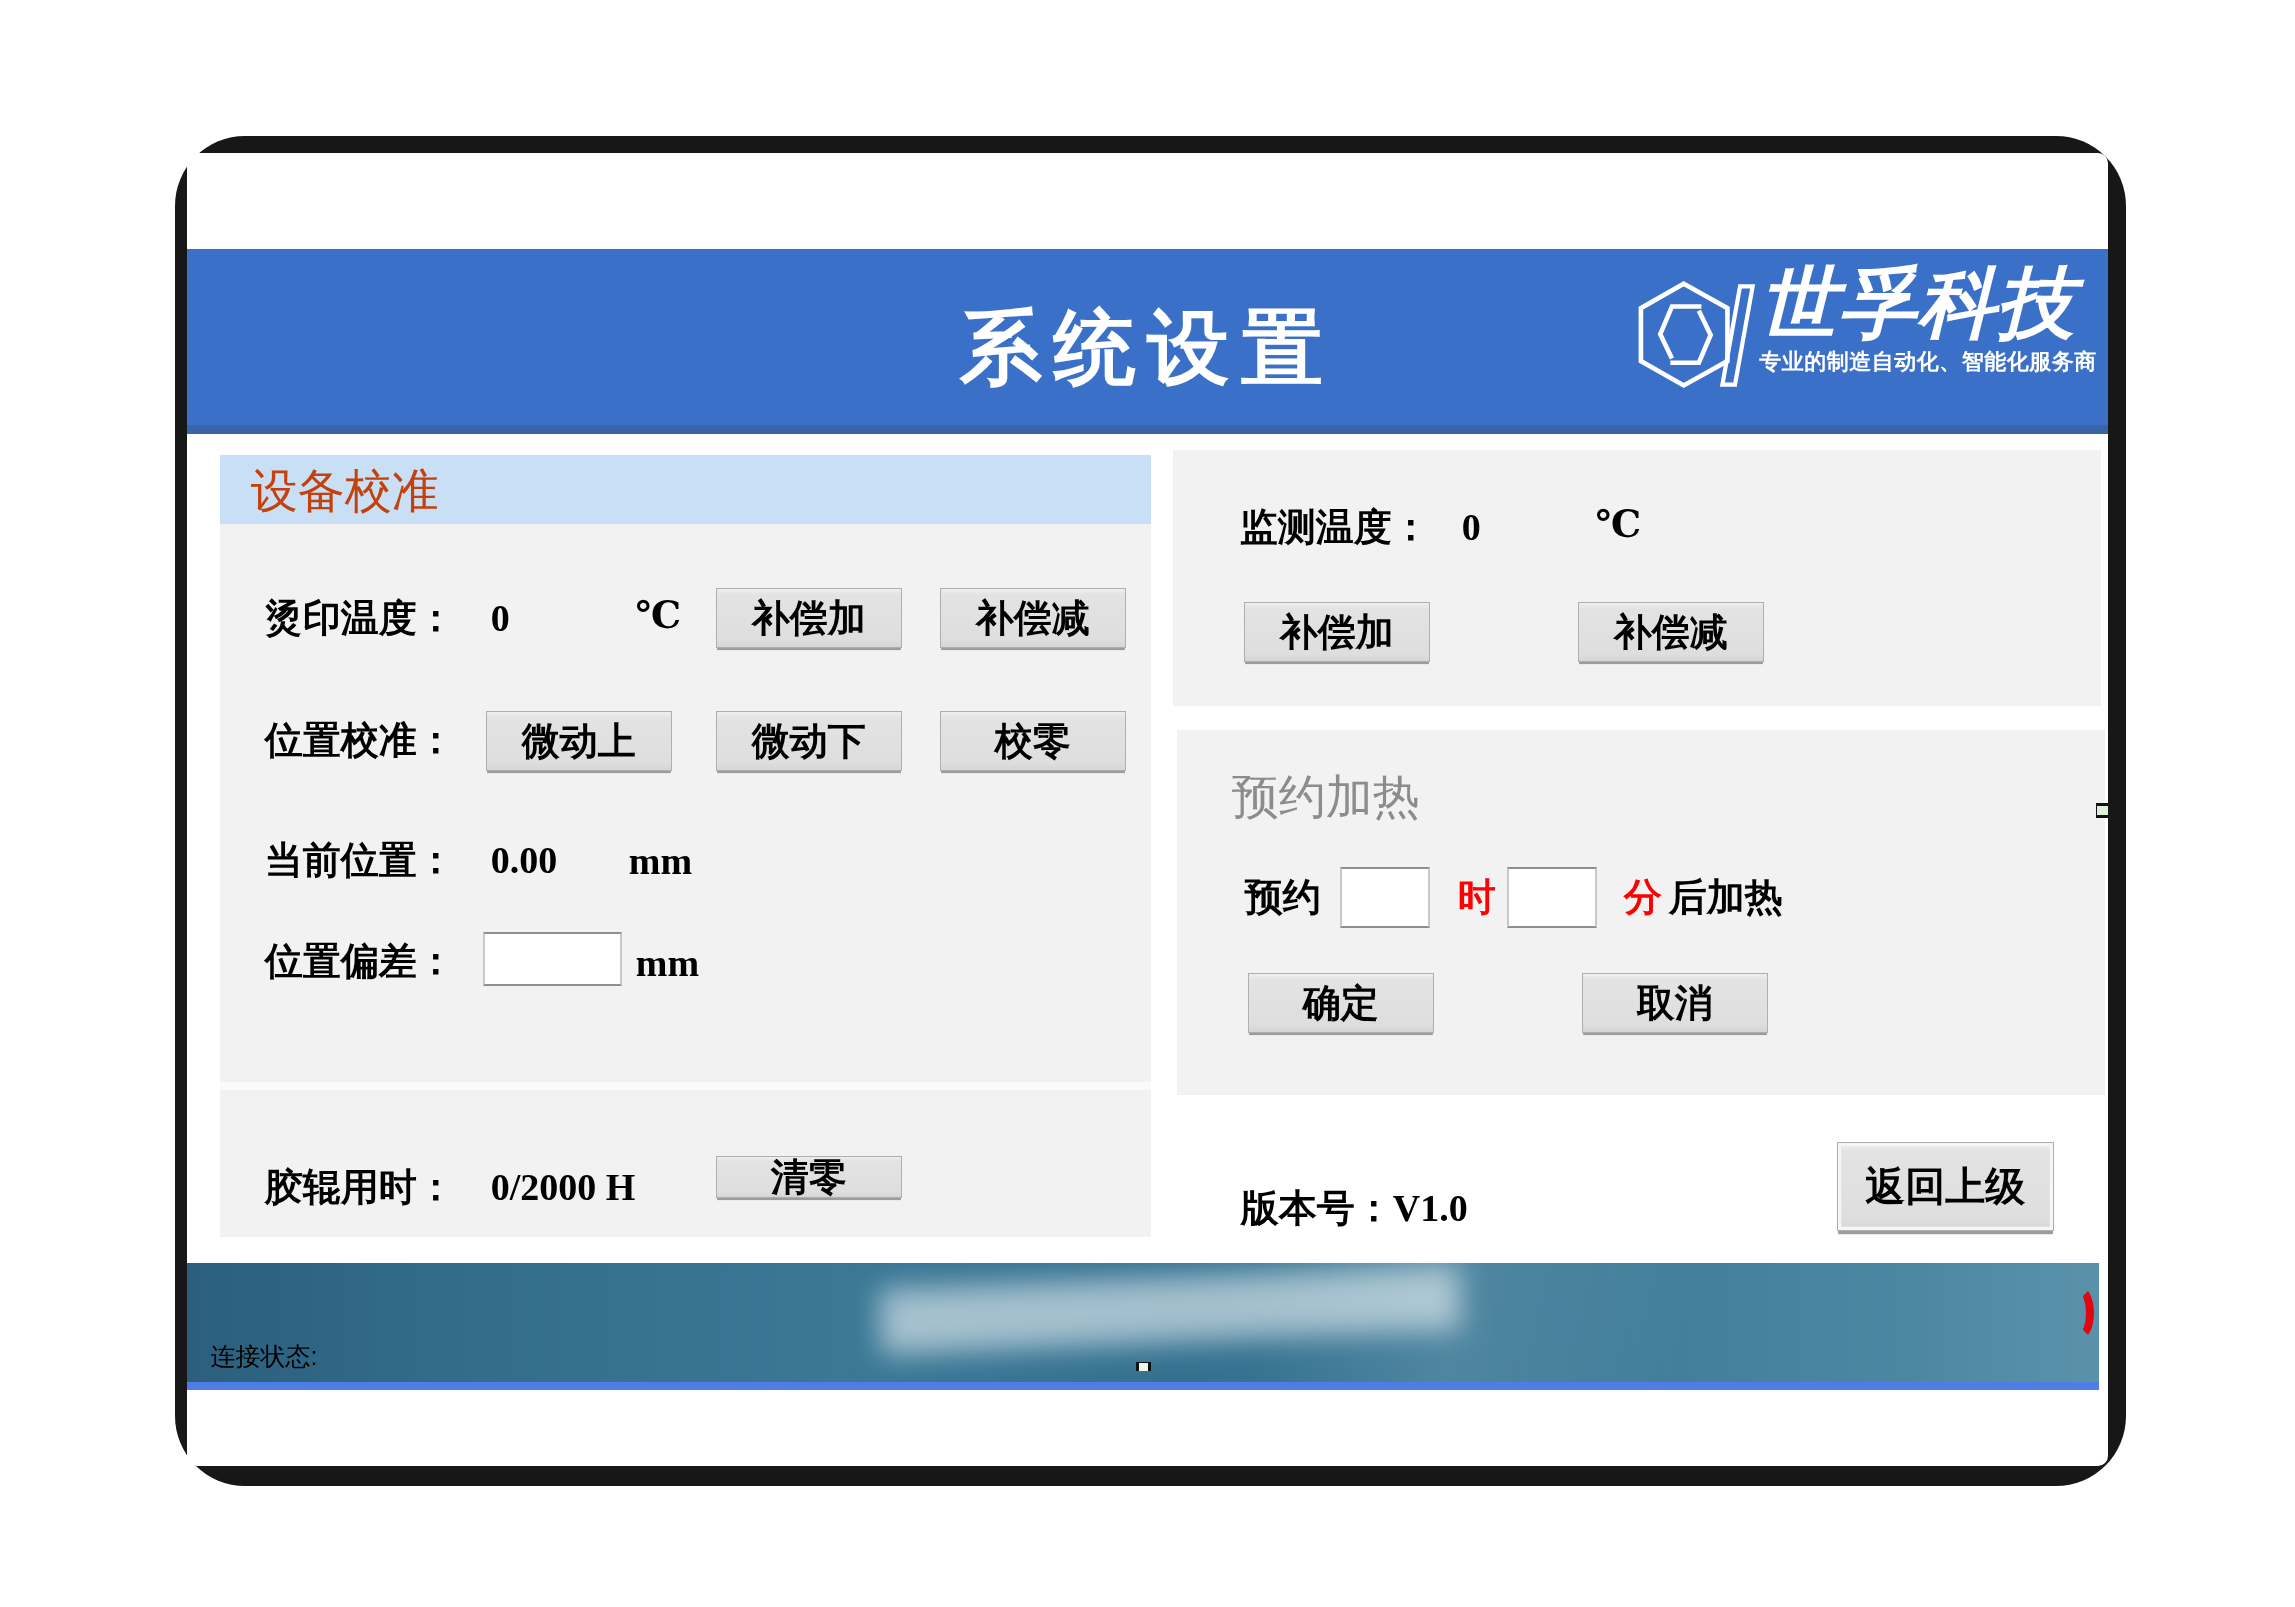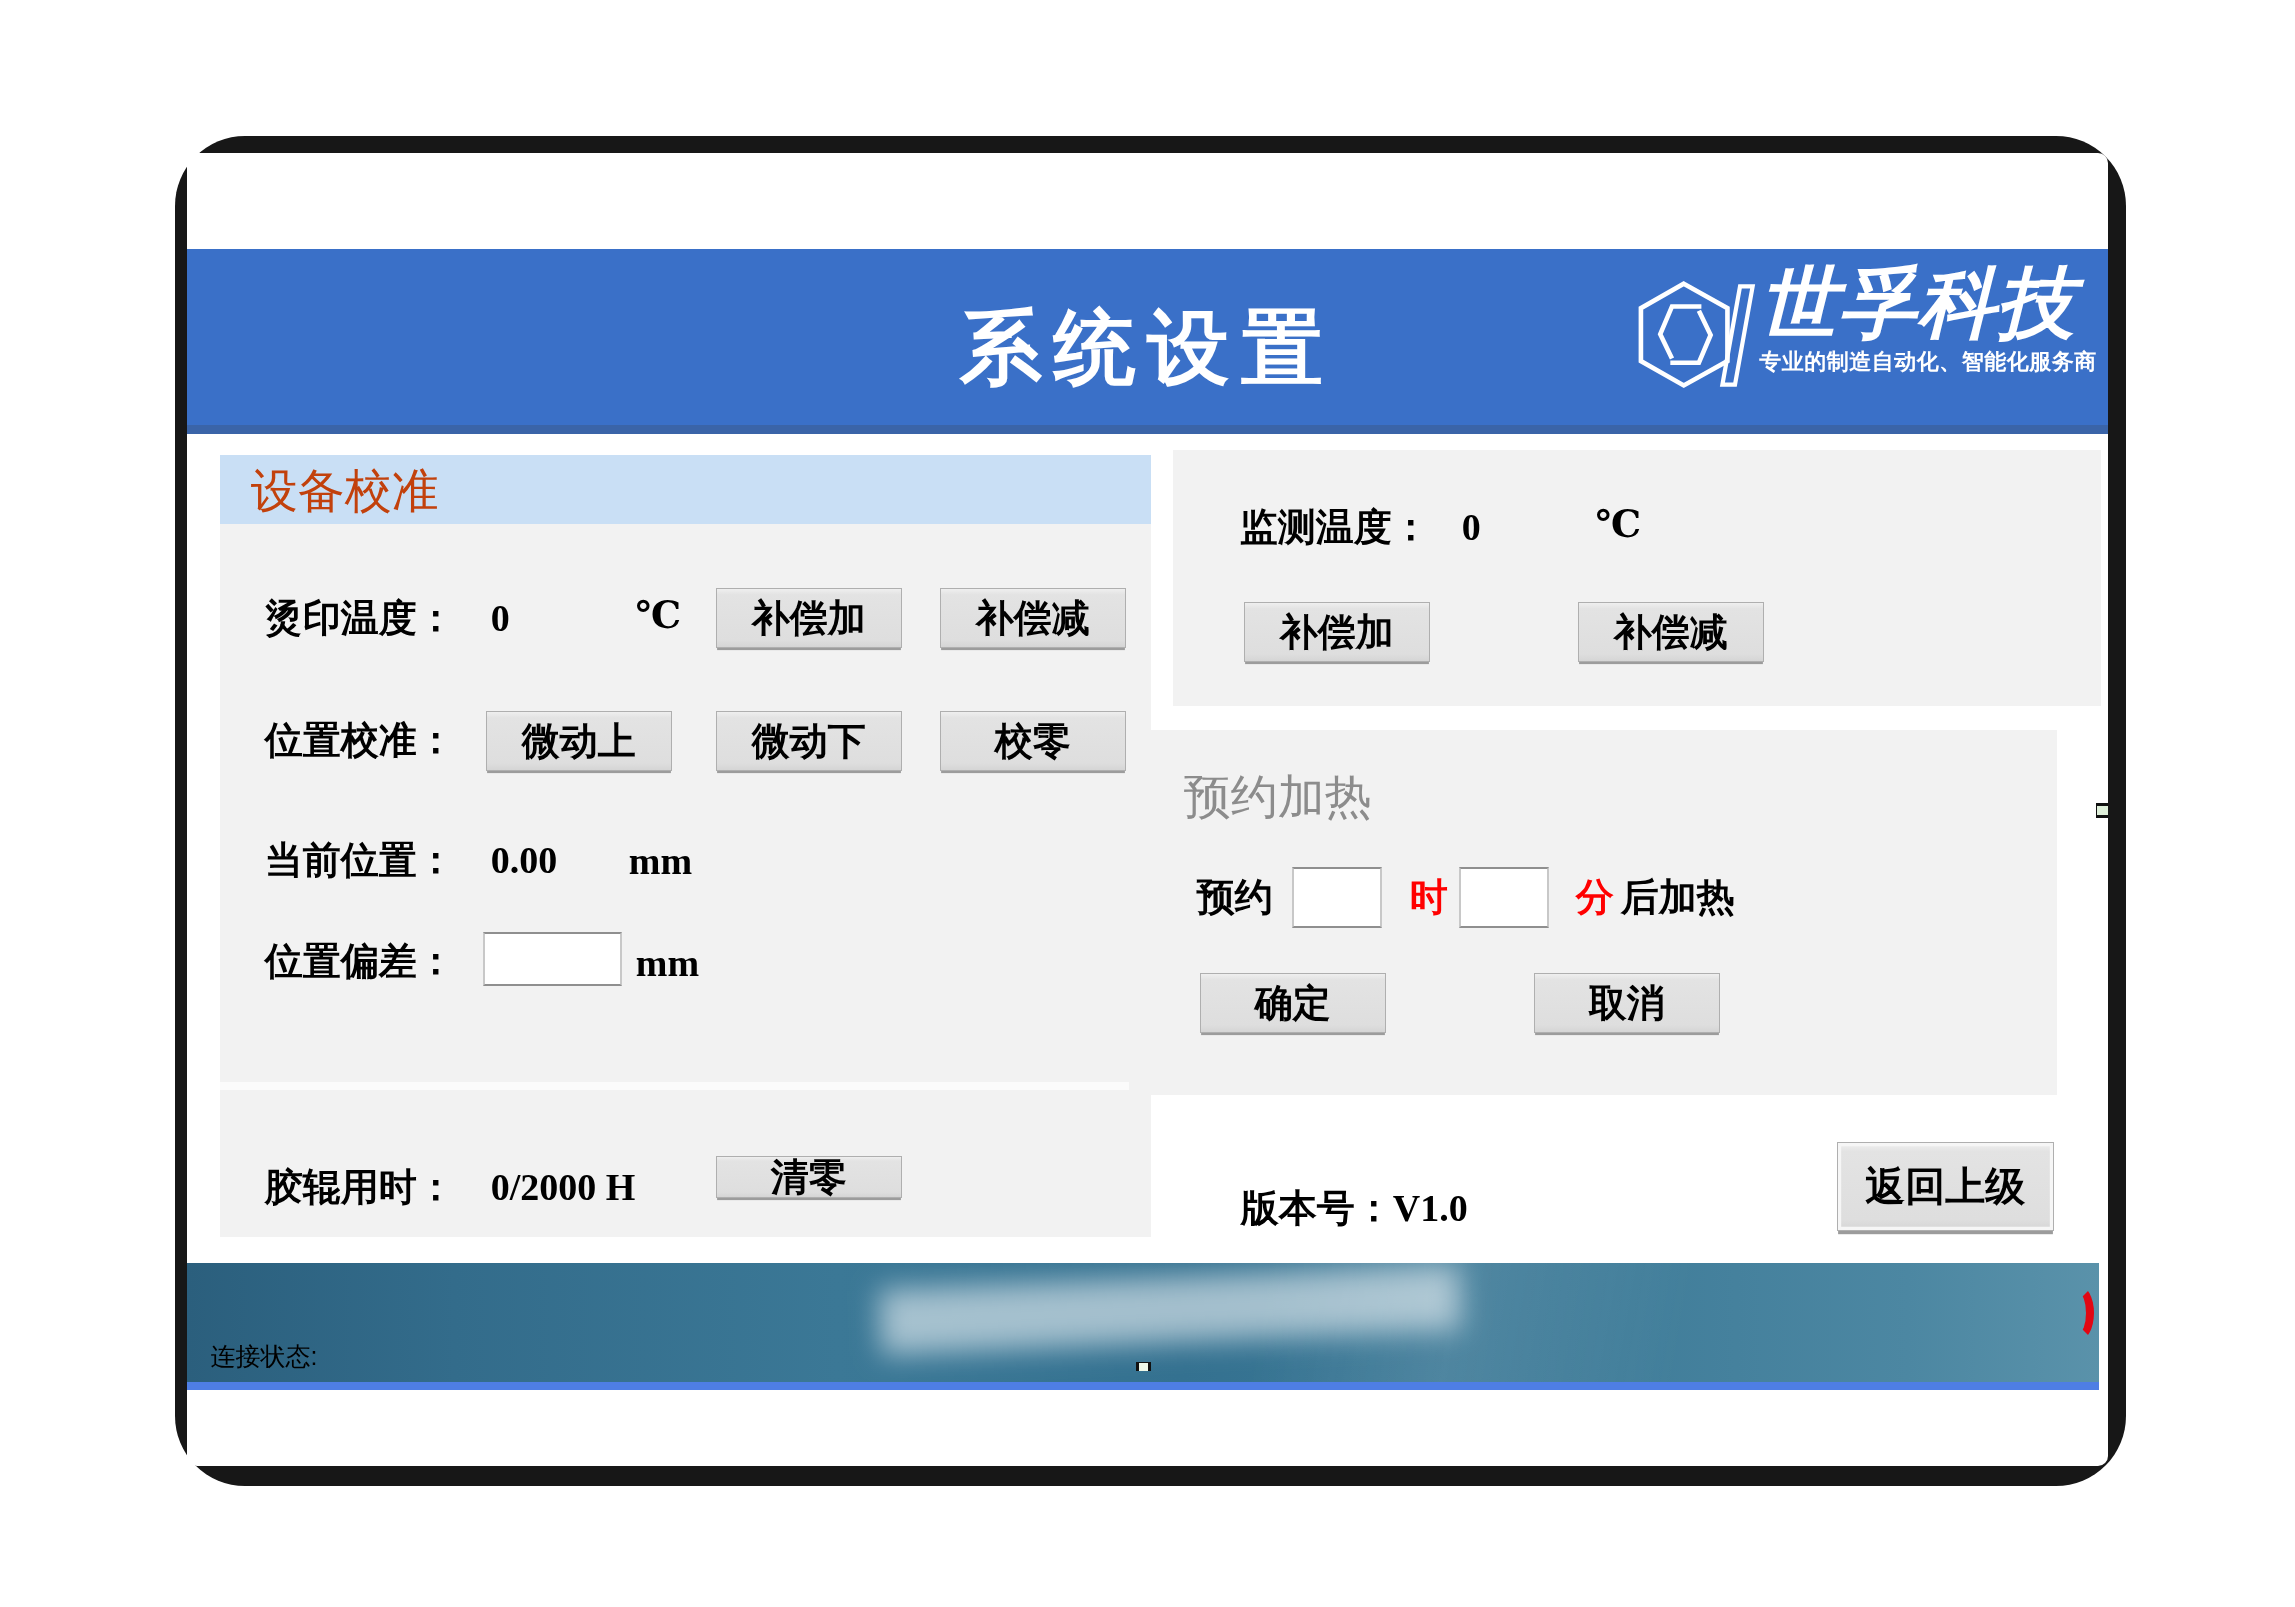--- a/index.html
+++ b/index.html
@@ -126,21 +126,21 @@
     </div>
 
     <div class="panel serif" style="left:986px;top:297px;width:928px;height:256px;">
       <div class="lbl" style="left:67px;top:58px;">监测温度：</div>
       <div class="val" style="left:289px;top:58px;">0</div>
       <div class="unit" style="left:423px;top:55px;">℃</div>
       <div class="btn" style="left:71px;top:152px;">补偿加</div>
       <div class="btn" style="left:405px;top:152px;">补偿减</div>
     </div>
 
-    <div class="panel serif" style="left:942px;top:577px;width:928px;height:365px;">
+    <div class="panel serif" style="left:990px;top:577px;width:928px;height:365px;">
       <div class="section-title sans" style="left:55px;top:43px;color:#8C8C8C;">预约加热</div>
       <div class="lbl" style="left:68px;top:148px;">预约</div>
       <input class="input-box" style="left: 163px; top: 137px; width: 90px; height: 61px;" value="">
       <div class="lbl red" style="left:281px;top:148px;">时</div>
       <input class="input-box" style="left: 330px; top: 137px; width: 90px; height: 61px;" value="">
       <div class="lbl red" style="left:447px;top:148px;">分</div>
       <div class="lbl" style="left:492px;top:148px;">后加热</div>
       <div class="btn" style="left:71px;top:243px;">确定</div>
       <div class="btn" style="left:405px;top:243px;">取消</div>
     </div>

